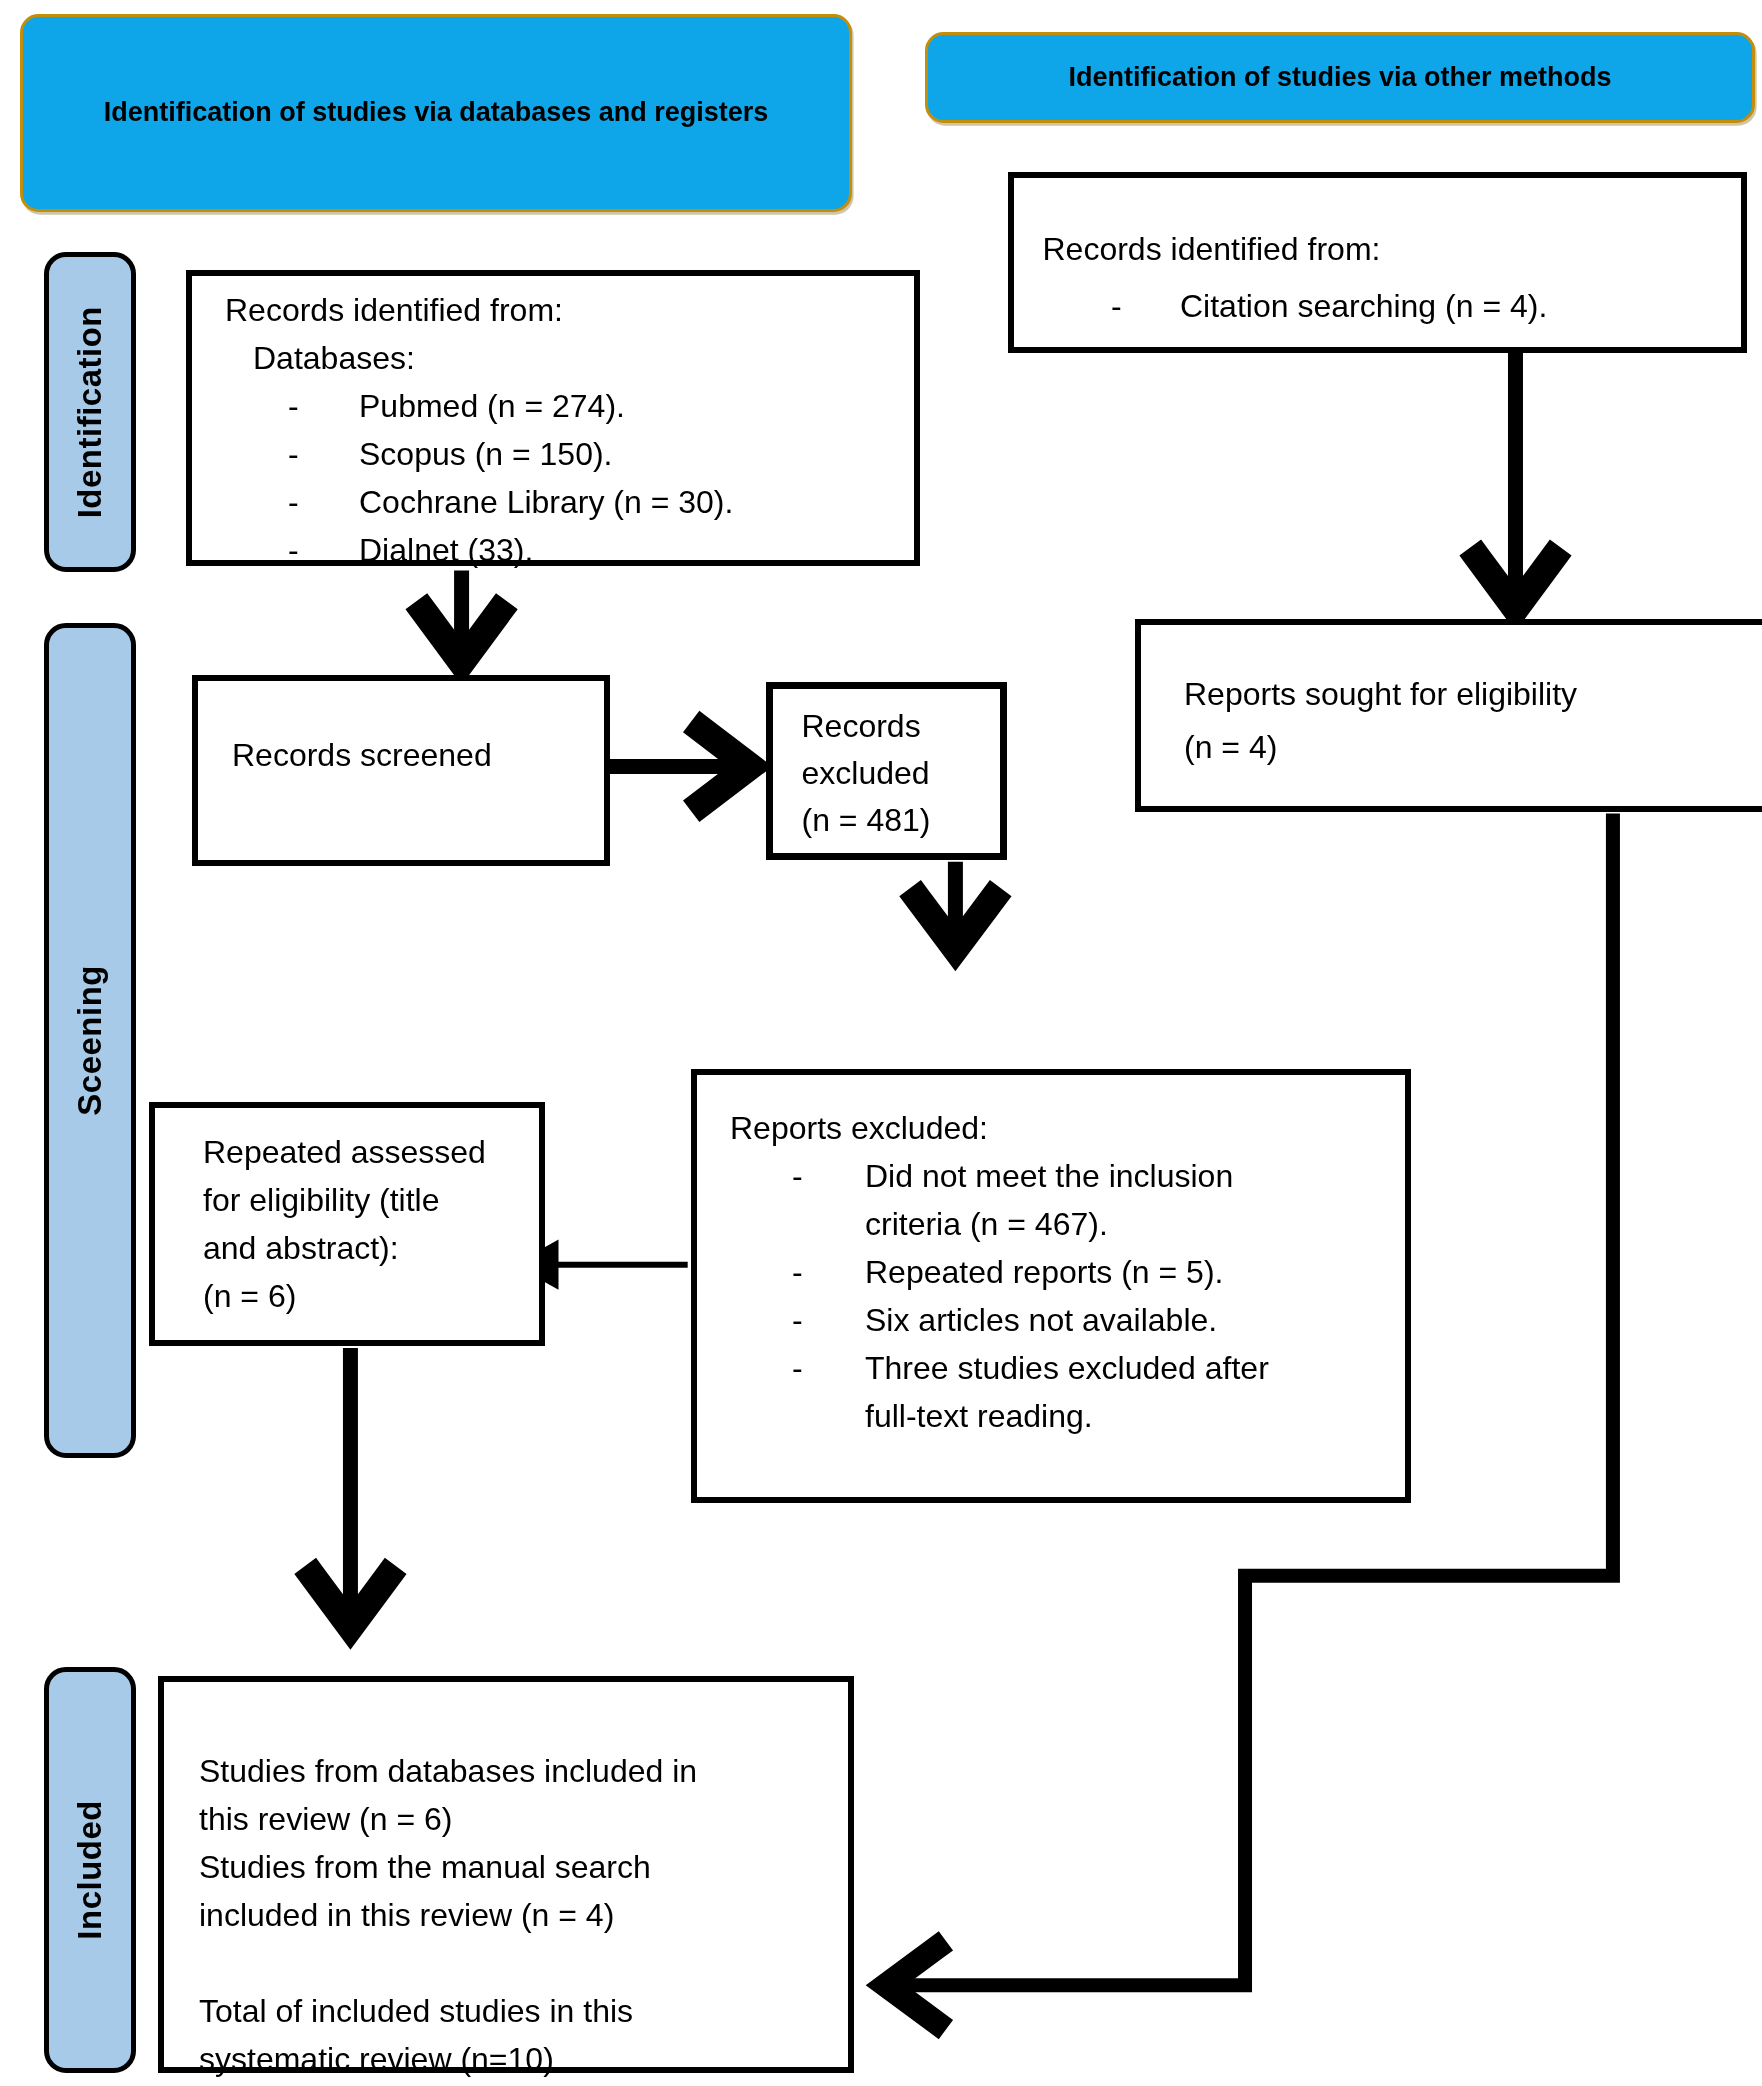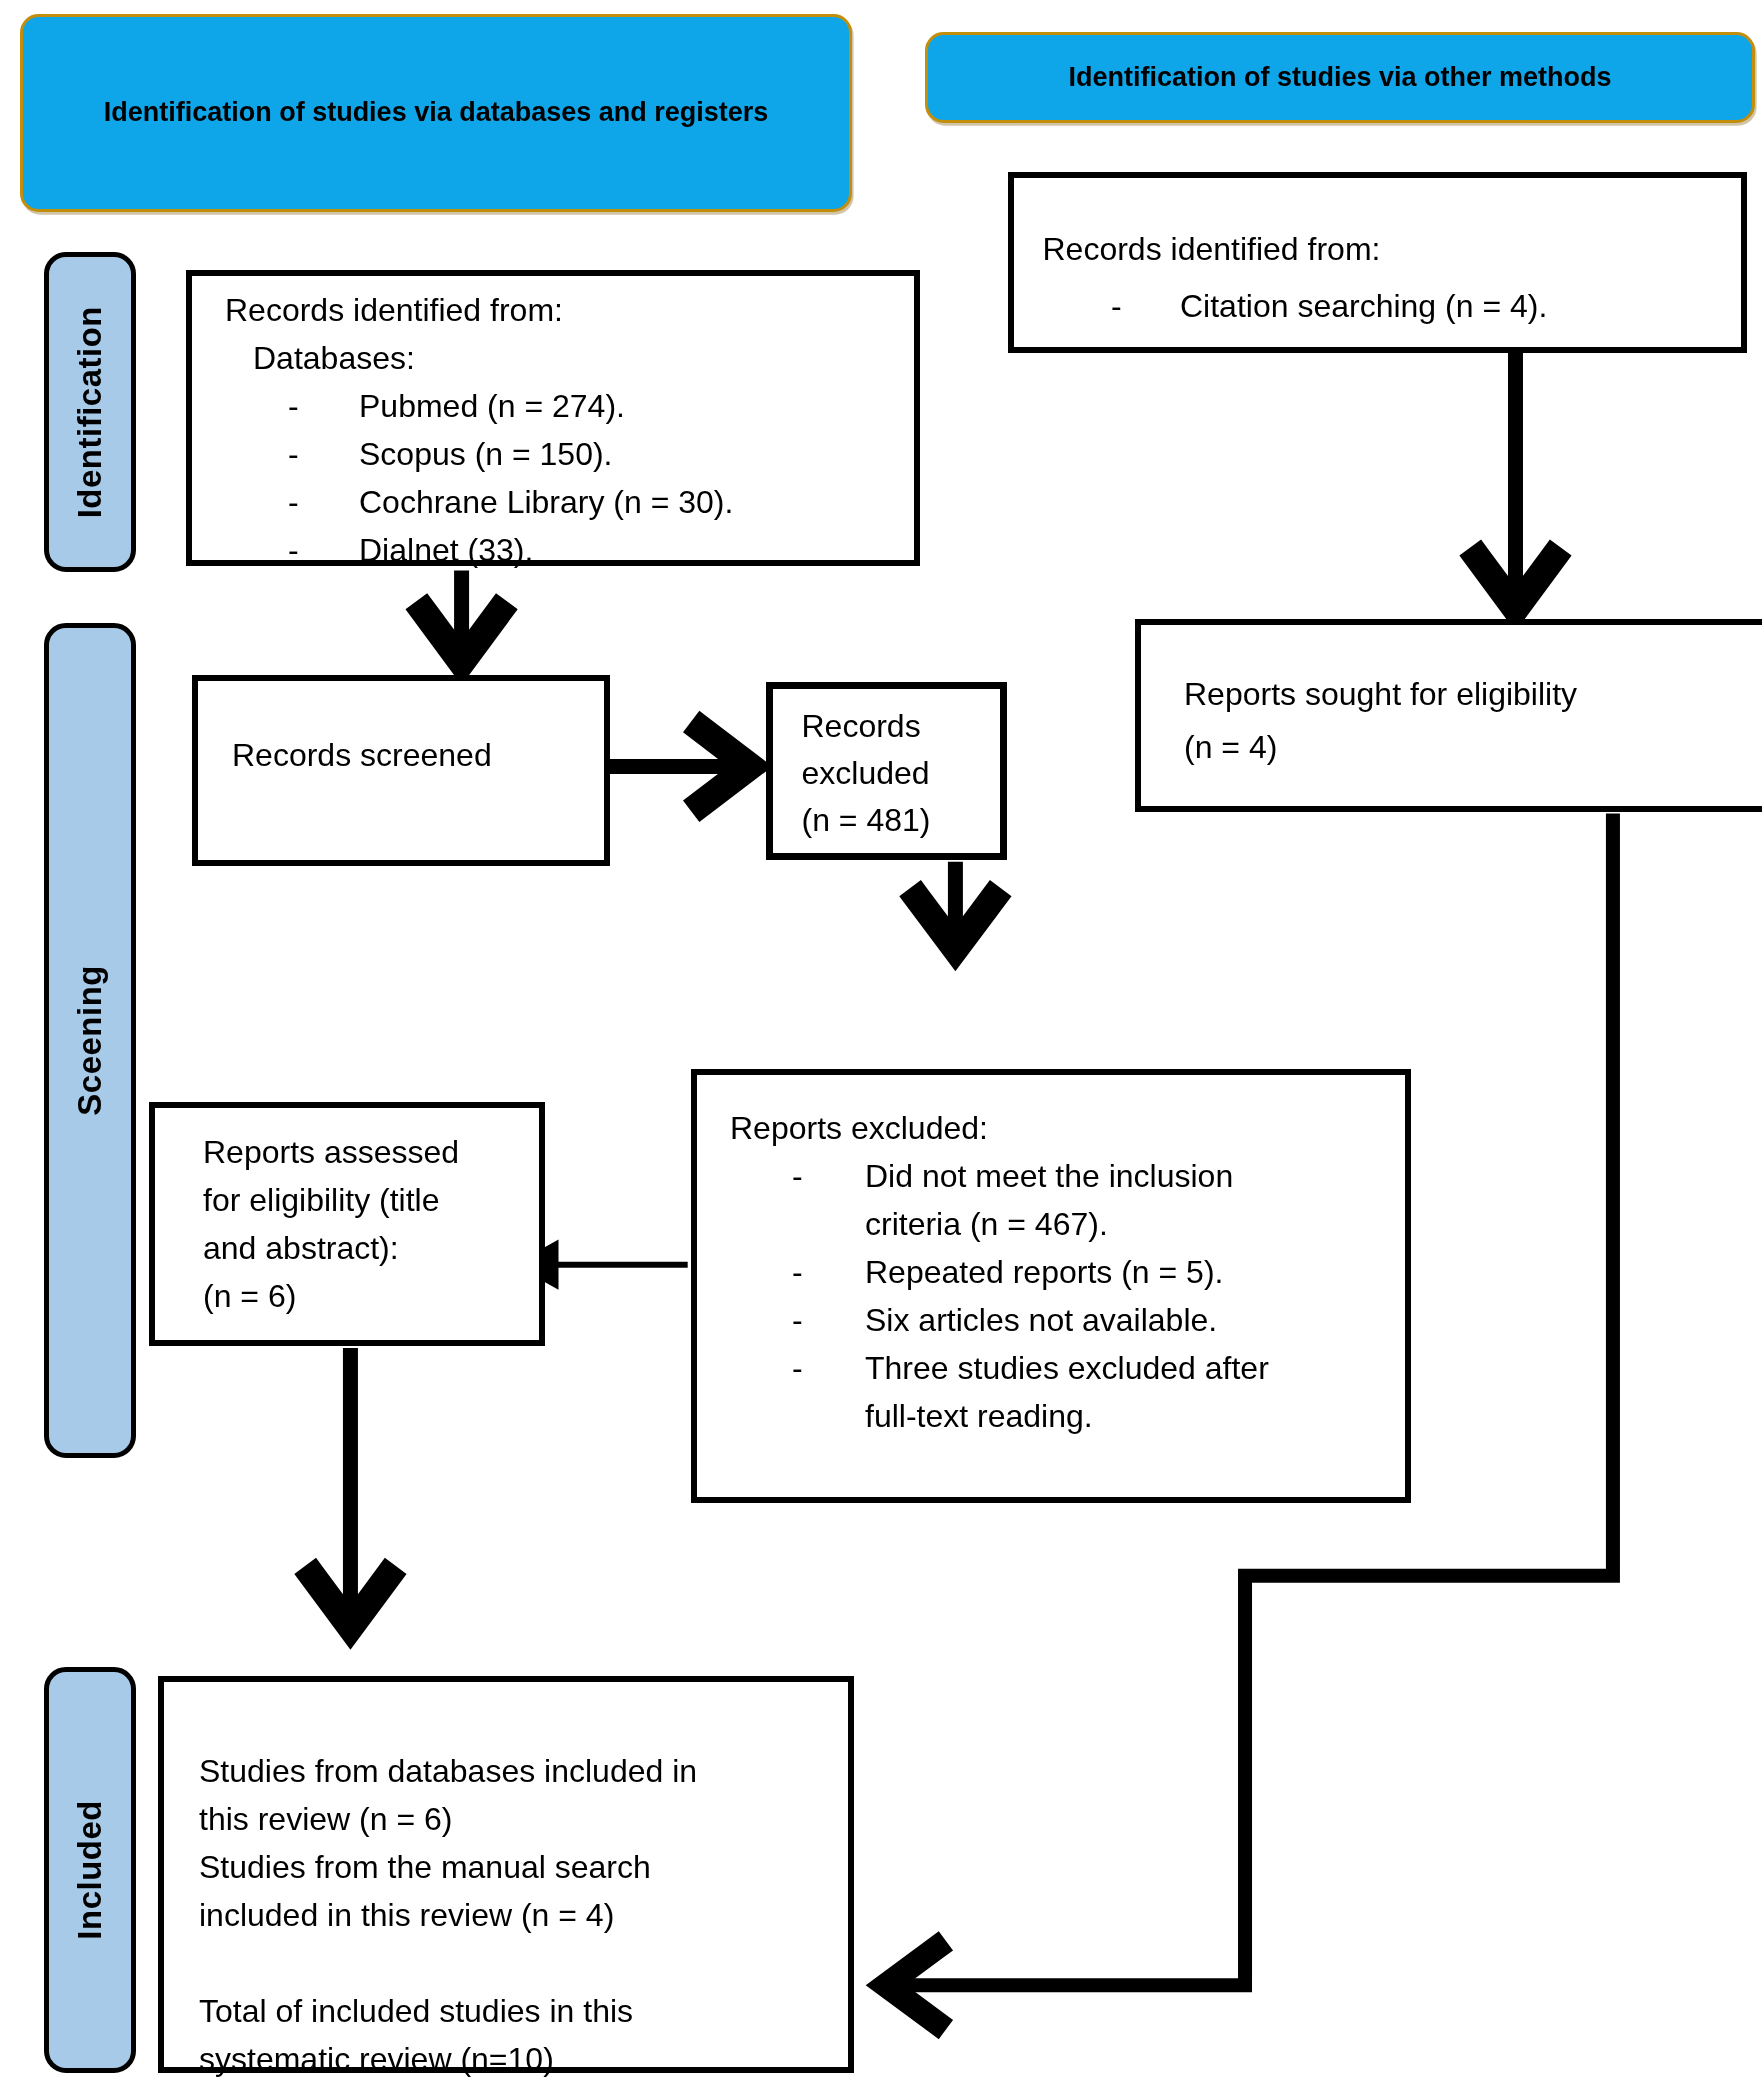--- a/index.html
+++ b/index.html
@@ -179,21 +179,21 @@
     <div class="line">excluded</div>
     <div class="line">(n = 481)</div>
   </div>
 
   <div class="box" id="box-e">
     <div class="line">Reports sought for eligibility</div>
     <div class="line">(n = 4)</div>
   </div>
 
   <div class="box" id="box-f">
-    <div class="line">Reports assessed</div>
+    <div class="line">Repeated assessed</div>
     <div class="line">for eligibility (title</div>
     <div class="line">and abstract):</div>
     <div class="line">(n = 6)</div>
   </div>
 
   <div class="box" id="box-g">
     <div class="bt">Reports excluded:</div>
     <div class="brow">
       <span class="dash">-</span>
       <span>Did not meet the inclusion</span>

